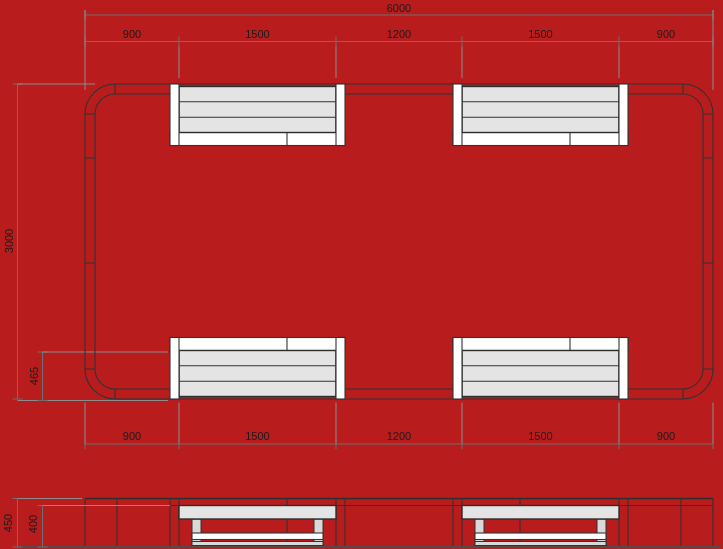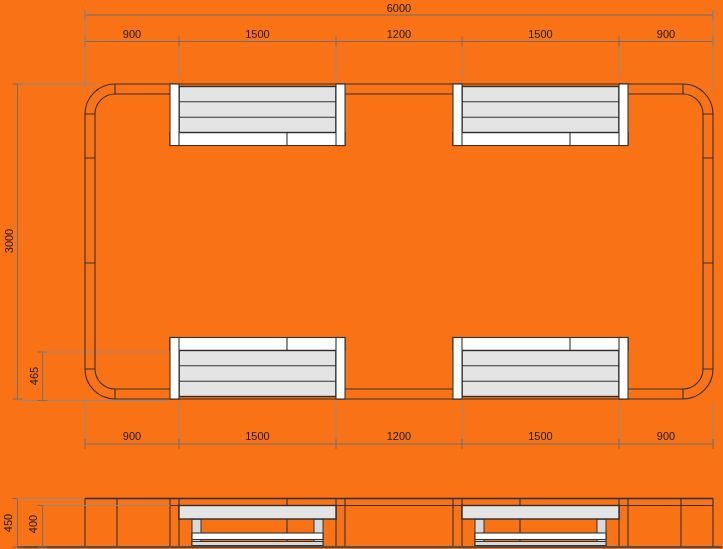--- a/index.html
+++ b/index.html
@@ -1,16 +1,16 @@
 <!DOCTYPE html>
 <html><head>
 <meta charset="utf-8">
 <style>
   html,body{margin:0;padding:0;background:#ffffff;}
-  .stage{position:relative;width:723px;height:549px;background:#f97316;overflow:hidden;
+  .stage{position:relative;width:723px;height:549px;background:#b91c1c;overflow:hidden;
          font-family:"Liberation Sans","DejaVu Sans",sans-serif;}
   svg{display:block;}
   
   .obj{stroke:#333333;stroke-width:1.1;fill:none;}
   .obj-thick{stroke:#2e2e2e;stroke-width:1.5;fill:none;}
   .ground{stroke:#4d4d4d;stroke-width:1.8;fill:none;}
   
   .dim{stroke:#6f6f6f;stroke-width:1;fill:none;}
   .ext{stroke:#8c8c8c;stroke-width:1;fill:none;}
   

